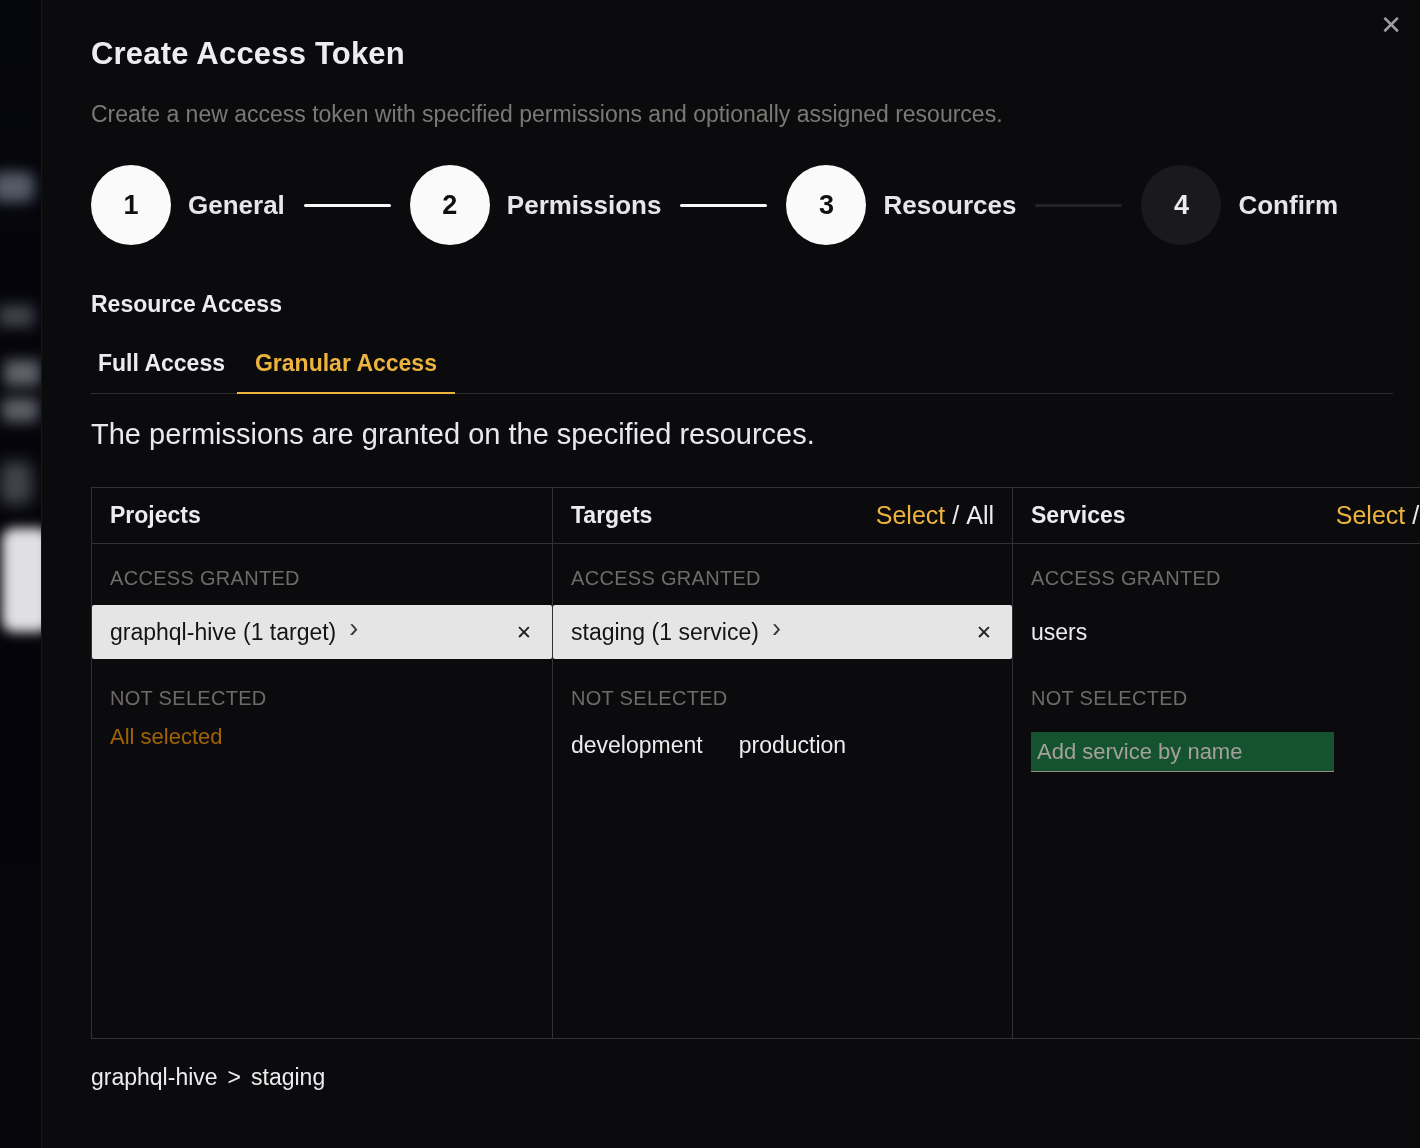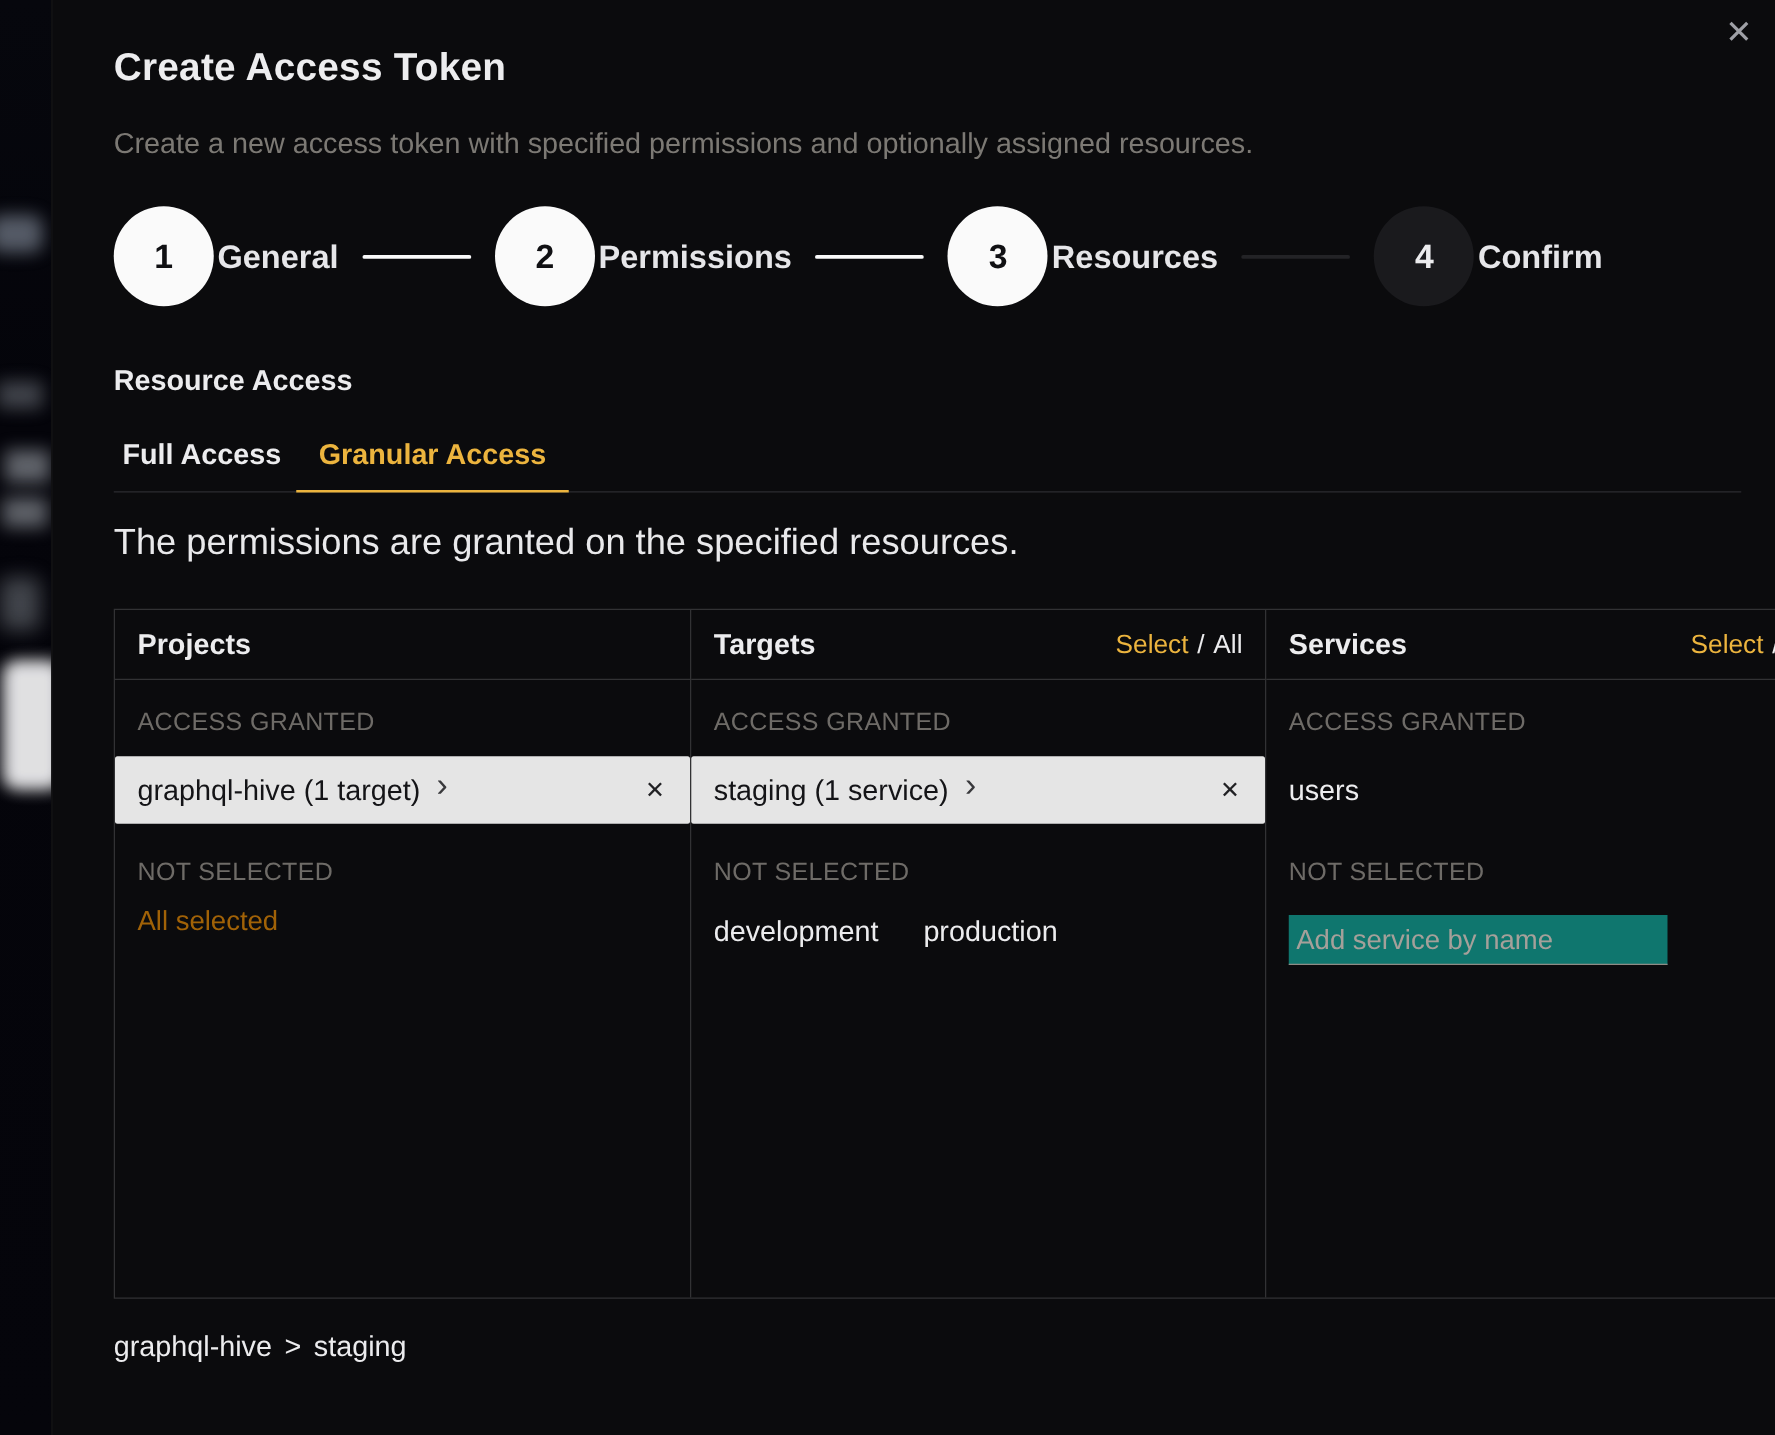--- a/index.html
+++ b/index.html
@@ -35,21 +35,21 @@
 
   
   .stepper { margin-top:37px; display:flex; align-items:center; height:80px; }
   .step { display:flex; align-items:center; }
   .step-circle {
     width:80px; height:80px; border-radius:50%; background:#fafafa; color:#101013;
     display:flex; align-items:center; justify-content:center; font-size:27px; font-weight:600;
     flex:0 0 80px;
   }
   .step-circle.upcoming { background:#1a1a1d; color:#ececee; }
-  .step-label { margin-left:3px; font-size:26px; font-weight:600; color:#e6e6e9; white-space:nowrap; }
+  .step-label { margin-left:17px; font-size:26px; font-weight:600; color:#e6e6e9; white-space:nowrap; }
   .connector { width:87px; height:3px; background:#fafafa; border-radius:2px; margin:0 19px; }
   .connector.inactive { background:#232326; }
 
   
   .section-heading { margin-top:46px; font-size:23px; font-weight:600; color:#ececee; }
   .tabs { margin-top:32px; display:flex; border-bottom:1px solid #2d2d30; width:1302px; }
   .tab { padding:0 18px 15px; font-size:23px; font-weight:600; color:#ececee; margin-bottom:-1px; cursor:pointer; white-space:nowrap; }
   .tab:first-child { padding-left:7px; padding-right:12px; }
   .tab.active { color:#ecb43e; border-bottom:2px solid #ecb43e; }
   .section-desc { margin-top:24px; font-size:29px; color:#e9e9eb; }
@@ -60,21 +60,21 @@
     display:grid; grid-template-columns:1fr 1fr 1fr;
     border:1px solid #323234;
   }
   .col { display:flex; flex-direction:column; min-width:0; }
   .col + .col { border-left:1px solid #323234; }
   .col-header {
     height:56px; flex:0 0 56px; display:flex; align-items:center;
     justify-content:space-between; padding:0 18px; border-bottom:1px solid #323234;
   }
   .col-title { font-size:23px; font-weight:700; color:#ececee; }
-  .select-all { display:flex; gap:7px; font-size:21px; align-items:center; }
+  .select-all { display:flex; gap:7px; font-size:25px; align-items:center; }
   .select-link { color:#ecb43e; cursor:pointer; }
   .sa-sep { color:#ececee; }
   .all-link { color:#ececee; cursor:pointer; }
 
   .group-label { margin:23px 18px 0; font-size:20px; color:#6e6b67; letter-spacing:.3px; }
   .group-label.second { margin-top:28px; }
 
   .grant-row {
     margin-top:15px; height:54px; flex:0 0 54px; display:flex; align-items:center;
     padding:0 20px 0 18px; font-size:23px; cursor:pointer;
@@ -90,21 +90,21 @@
   .grant-row.plain .remove-btn { color:#7b7b80; }
 
   .note { margin:14px 18px 0; font-size:22px; color:#a16207; }
   .items { margin-top:8px; display:flex; }
   .item-row {
     height:55px; flex:0 0 55px; display:flex; align-items:center;
     padding:0 18px; font-size:23px; color:#ececee; cursor:pointer;
   }
   .service-input {
     margin:22px 18px 0; width:303px; height:40px; flex:0 0 40px;
-    background:#0f766e; border:none; border-bottom:1px solid #8f8b85;
+    background:#14532d; border:none; border-bottom:1px solid #8f8b85;
     color:#e8e8ea; font-size:22px; font-family:inherit; padding:0 6px;
   }
   .service-input::placeholder { color:#a5a09a; }
 
   
   .breadcrumb { margin-top:25px; display:flex; gap:10px; font-size:23px; color:#ececee; }
 </style>
 </head>
 <body>
 

